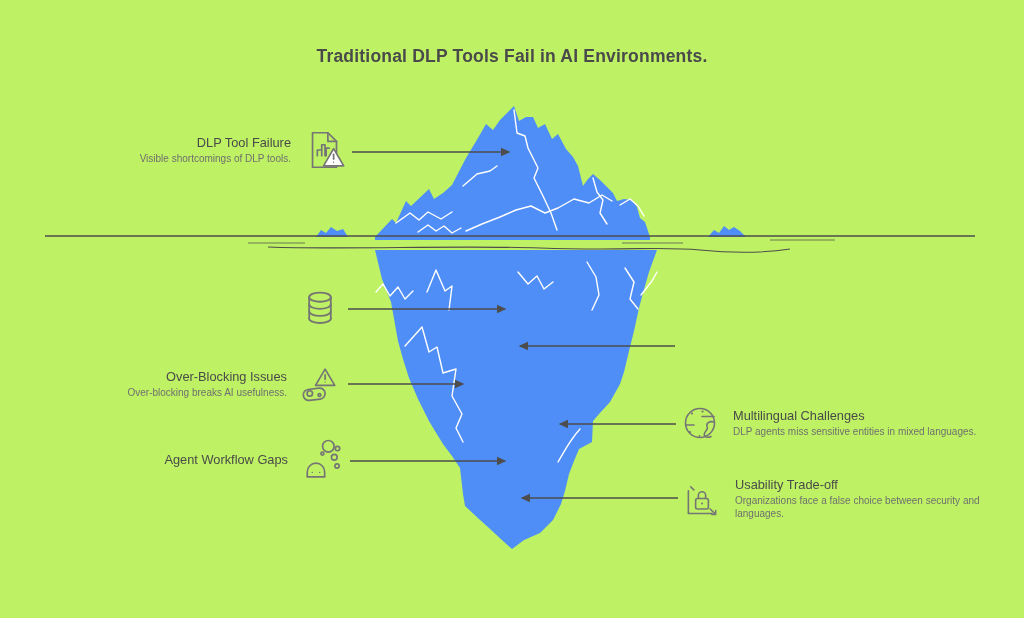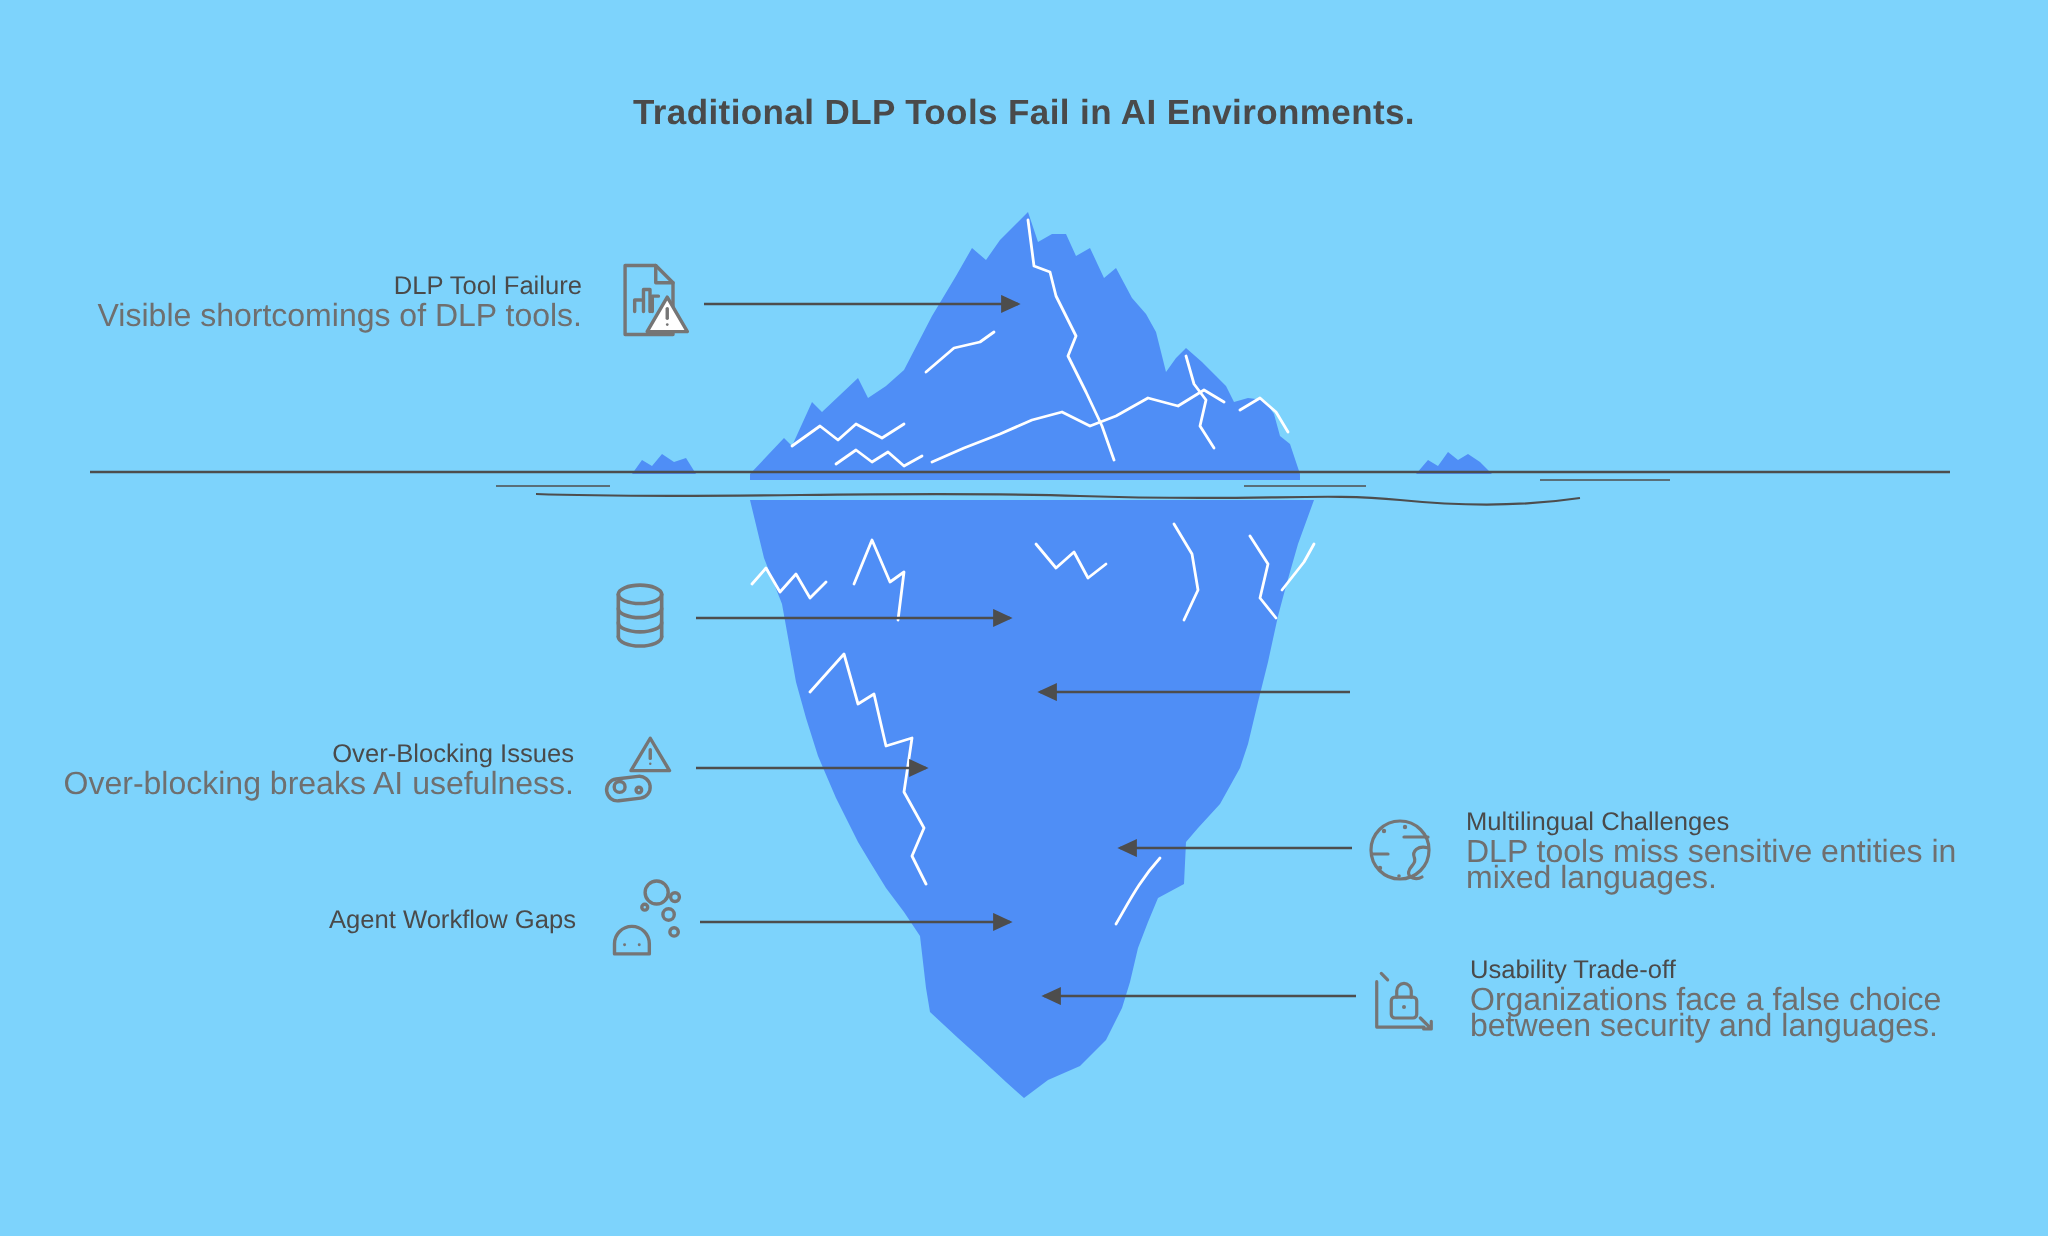--- a/index.html
+++ b/index.html
@@ -1,25 +1,25 @@
 <!DOCTYPE html>
 <html><head>
 <meta charset="utf-8">
 <style>
   html,body{margin:0;padding:0;}
   body{width:1024px;height:618px;background:#ffffff;overflow:hidden;
        font-family:"Liberation Sans", sans-serif;}
-  .stage{position:relative;width:1024px;height:618px;background:#7dd3fc;}
+  .stage{position:relative;width:1024px;height:618px;background:#bef264;}
   .page-title{position:absolute;top:46px;left:0;width:100%;text-align:center;
       font-size:17.5px;font-weight:700;color:#4a4a4a;letter-spacing:.2px;}
   svg.canvas{position:absolute;left:0;top:0;}
   .label{position:absolute;display:flex;align-items:center;}
   .label .texts{display:flex;flex-direction:column;gap:1px;}
   .label .t{font-size:12.8px;color:#4a4a4a;line-height:16px;font-weight:400;}
-  .label .s{font-size:16px;color:#6f6f6f;line-height:13px;}
+  .label .s{font-size:10px;color:#6f6f6f;line-height:13px;}
   .label-left{flex-direction:row;gap:11px;}
   .label-left .texts{text-align:right;align-items:flex-end;}
   .label-left .t,.label-left .s{white-space:nowrap;}
   .label-right{flex-direction:row;gap:13px;}
   .label-right .texts{text-align:left;max-width:255px;}
   .icon{flex:0 0 auto;}
   .icon *{vector-effect:non-scaling-stroke;}
 </style>
 </head>
 <body>
@@ -149,21 +149,21 @@
       <path d="M22,13.5 H34"></path>
       <path d="M6,22 H14"></path>
       <path d="M34.2,19 C29,17.5 25.8,20.5 27.2,24 C28.5,27 24.8,27.8 24.3,31 C23.9,33.8 28,35.3 31,33.5"></path>
       <circle cx="12" cy="10.5" r="1.1" fill="#757575" stroke="none"></circle>
       <circle cx="22.5" cy="8.5" r="1.1" fill="#757575" stroke="none"></circle>
       <circle cx="10" cy="29" r="1.1" fill="#757575" stroke="none"></circle>
       <circle cx="19.5" cy="33" r="0.9" fill="#757575" stroke="none"></circle>
     </svg>
     <div class="texts">
       <div class="t">Multilingual Challenges</div>
-      <div class="s">DLP tools miss sensitive entities in mixed languages.</div>
+      <div class="s">DLP agents miss sensitive entities in mixed languages.</div>
     </div>
   </div>
 
   <div class="label label-right" style="top:477px;left:682px;">
     <svg class="icon" width="40" height="40" viewBox="0 0 44 44" fill="none" stroke="#757575" stroke-width="1.6" stroke-linecap="round" stroke-linejoin="round">
       <path d="M7,13 V38 H33"></path>
       <path d="M9.5,8.5 L13,12"></path>
       <rect x="15" y="21.5" width="14" height="11.5" rx="2"></rect>
       <path d="M18,21.5 V18 A4,4 0 0 1 26,18 V21.5"></path>
       <circle cx="22" cy="27" r="1.1" fill="#757575" stroke="none"></circle>

